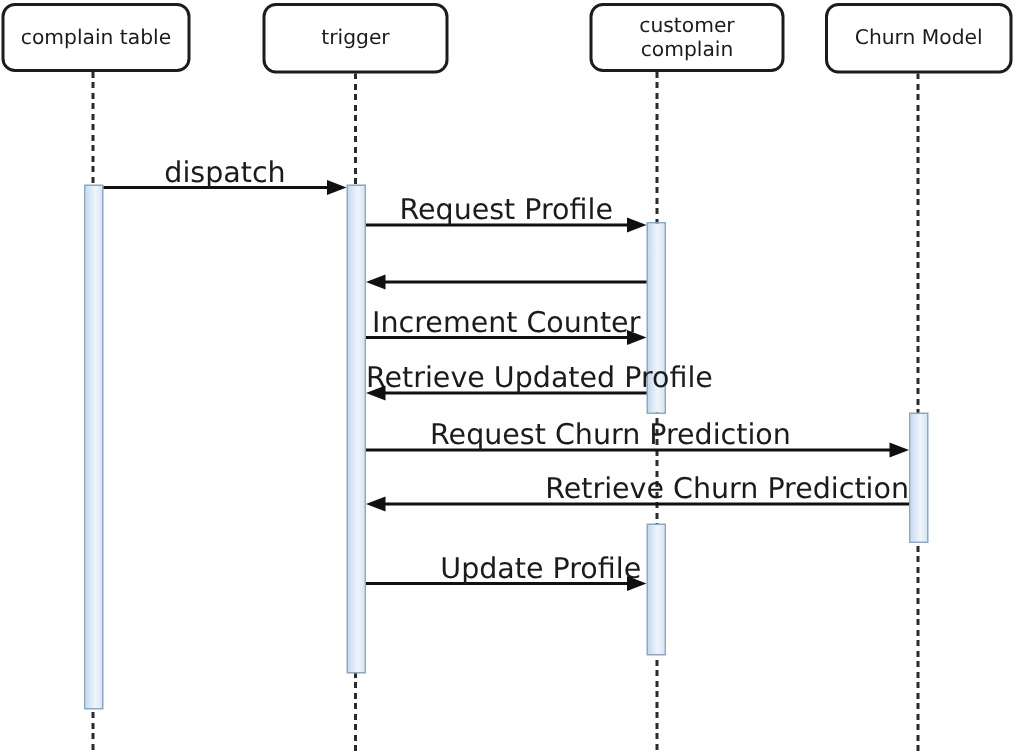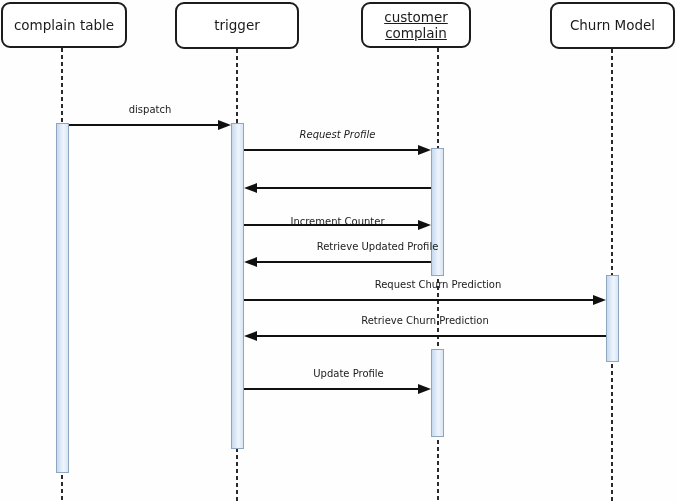--- a/index.html
+++ b/index.html
@@ -55,67 +55,67 @@
     height: 0;
     border-top: 5px solid transparent;
     border-bottom: 5px solid transparent;
     z-index: 4;
   }
   .msg-arrow.right { border-left: 13px solid #101010; }
   .msg-arrow.left  { border-right: 13px solid #101010; }
   .msg-label {
     position: absolute;
     text-align: center;
-    font-size: 10px;
+    font-size: 19px;
     white-space: nowrap;
     z-index: 4;
   }
 </style>
 </head>
 <body>
 
 <div id="canvas" style="width: 677px; height: 502px; background: rgb(254, 254, 254);">
     <div class="lifeline" style="left: 61px; top: 48px; height: 454px;"></div>
     <div class="lifeline" style="left: 236px; top: 49px; height: 453px;"></div>
     <div class="lifeline" style="left: 437px; top: 48px; height: 454px;"></div>
     <div class="lifeline" style="left: 611px; top: 49px; height: 453px;"></div>
     <div class="participant-box" style="left: 1px; top: 2px; width: 126px; height: 46px;">
       <span>complain table</span>
     </div>
     <div class="participant-box" style="left: 175px; top: 2px; width: 124px; height: 47px;">
       <span>trigger</span>
     </div>
-    <div class="participant-box" style="left: 361px; top: 2px; width: 110px; height: 46px; text-decoration: underline;">
+    <div class="participant-box" style="left: 393px; top: 2px; width: 130px; height: 46px;">
       <span>customer</span>
       <span>complain</span>
     </div>
     <div class="participant-box" style="left: 550px; top: 2px; width: 125px; height: 47px;">
       <span>Churn Model</span>
     </div>
     <div class="activation" style="left: 56px; top: 123px; width: 13px; height: 350px;"></div>
     <div class="activation" style="left: 231px; top: 123px; width: 13px; height: 326px;"></div>
     <div class="activation" style="left: 431px; top: 148px; width: 13px; height: 128px;"></div>
     <div class="activation" style="left: 431px; top: 349px; width: 13px; height: 88px;"></div>
     <div class="activation" style="left: 606px; top: 275px; width: 13px; height: 87px;"></div>
     <div class="msg-label" style="left: 69px; width: 162px; top: 104px;">dispatch</div>
     <div class="msg-line" style="top: 124px; left: 69px; width: 159px;"></div>
     <div class="msg-arrow right" style="top: 120px; left: 218px;"></div>
-    <div class="msg-label" style="left: 244px; width: 187px; top: 129px; font-style: italic;">Request Profile</div>
+    <div class="msg-label" style="left: 244px; width: 187px; top: 129px;">Request Profile</div>
     <div class="msg-line" style="top: 149px; left: 244px; width: 184px;"></div>
     <div class="msg-arrow right" style="top: 145px; left: 418px;"></div>
     <div class="msg-line" style="top: 187px; left: 247px; width: 184px;"></div>
     <div class="msg-arrow left" style="top: 183px; left: 244px;"></div>
-    <div class="msg-label" style="left: 244px; width: 187px; top: 204px; margin-top: 12px;">Increment Counter</div>
+    <div class="msg-label" style="left: 244px; width: 187px; top: 204px;">Increment Counter</div>
     <div class="msg-line" style="top: 224px; left: 244px; width: 184px;"></div>
     <div class="msg-arrow right" style="top: 220px; left: 418px;"></div>
-    <div class="msg-label" style="left: 244px; width: 187px; top: 241px; margin-left: 40px;">Retrieve Updated Profile</div>
+    <div class="msg-label" style="left: 244px; width: 187px; top: 241px;">Retrieve Updated Profile</div>
     <div class="msg-line" style="top: 261px; left: 247px; width: 184px;"></div>
     <div class="msg-arrow left" style="top: 257px; left: 244px;"></div>
-    <div class="msg-label" style="left: 244px; width: 326px; top: 279px; padding-left: 31px;">Request Churn Prediction</div>
+    <div class="msg-label" style="left: 244px; width: 326px; top: 279px;">Request Churn Prediction</div>
     <div class="msg-line" style="top: 299px; left: 244px; width: 359px;"></div>
     <div class="msg-arrow right" style="top: 295px; left: 593px;"></div>
-    <div class="msg-label" style="left: 244px; width: 362px; top: 315px;">Retrieve Churn Prediction</div>
+    <div class="msg-label" style="left: 244px; width: 362px; top: 315px; text-align: right;">Retrieve Churn Prediction</div>
     <div class="msg-line" style="top: 335px; left: 247px; width: 359px;"></div>
     <div class="msg-arrow left" style="top: 331px; left: 244px;"></div>
-    <div class="msg-label" style="left: 244px; width: 209px; top: 368px;">Update Profile</div>
+    <div class="msg-label" style="left: 256px; width: 209px; top: 368px;">Update Profile</div>
     <div class="msg-line" style="top: 388px; left: 244px; width: 184px;"></div>
     <div class="msg-arrow right" style="top: 384px; left: 418px;"></div>
   </div>
 
 </body></html>

